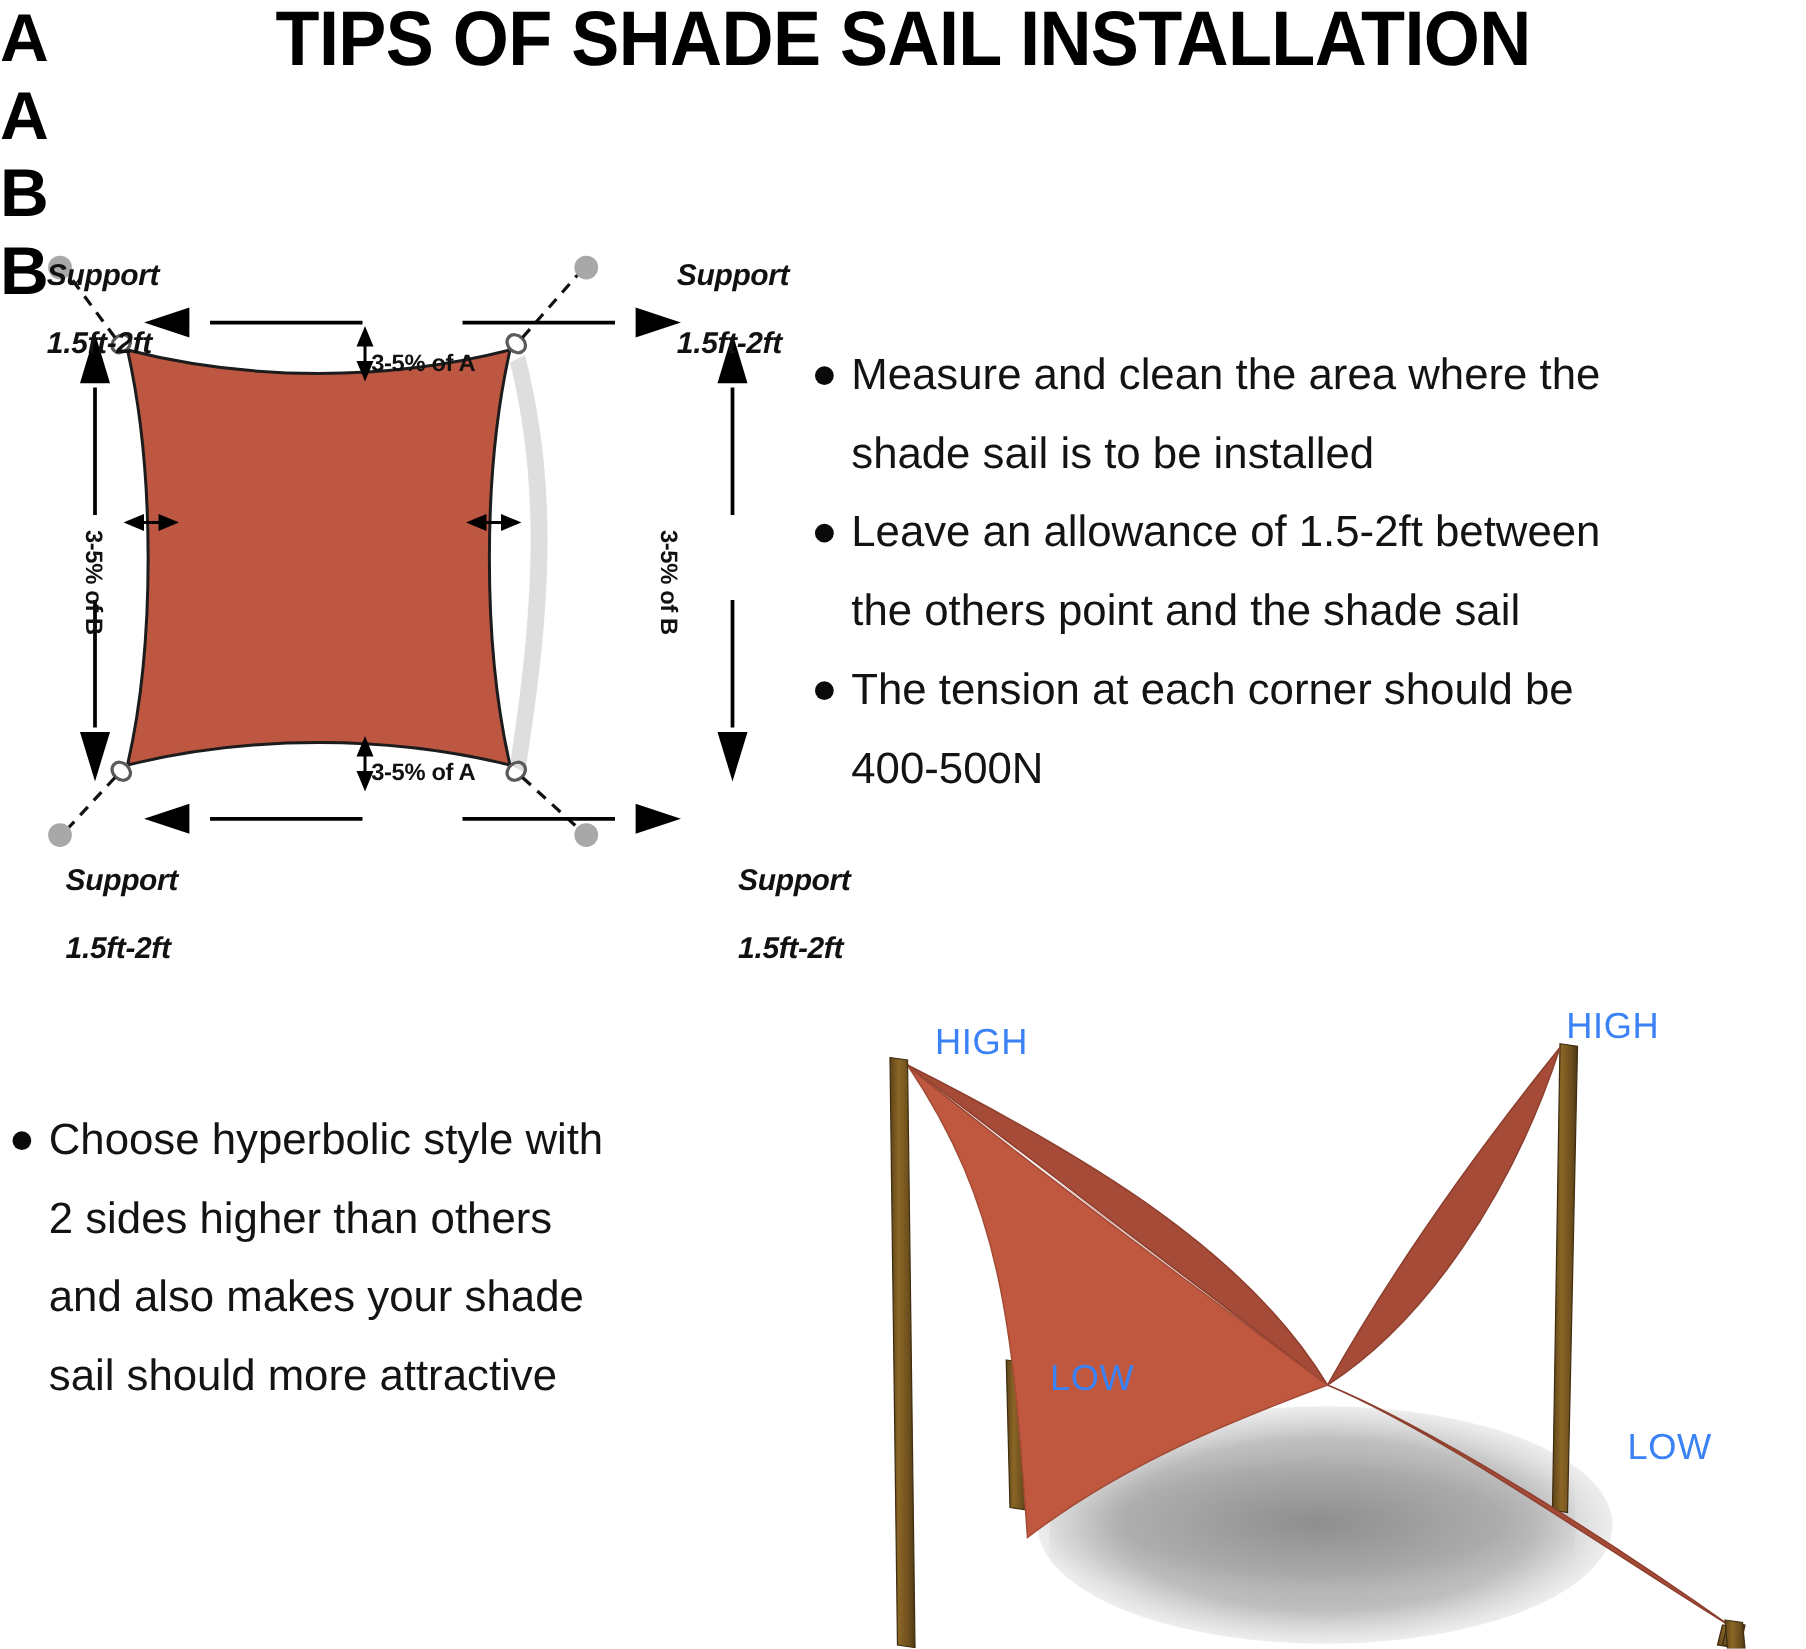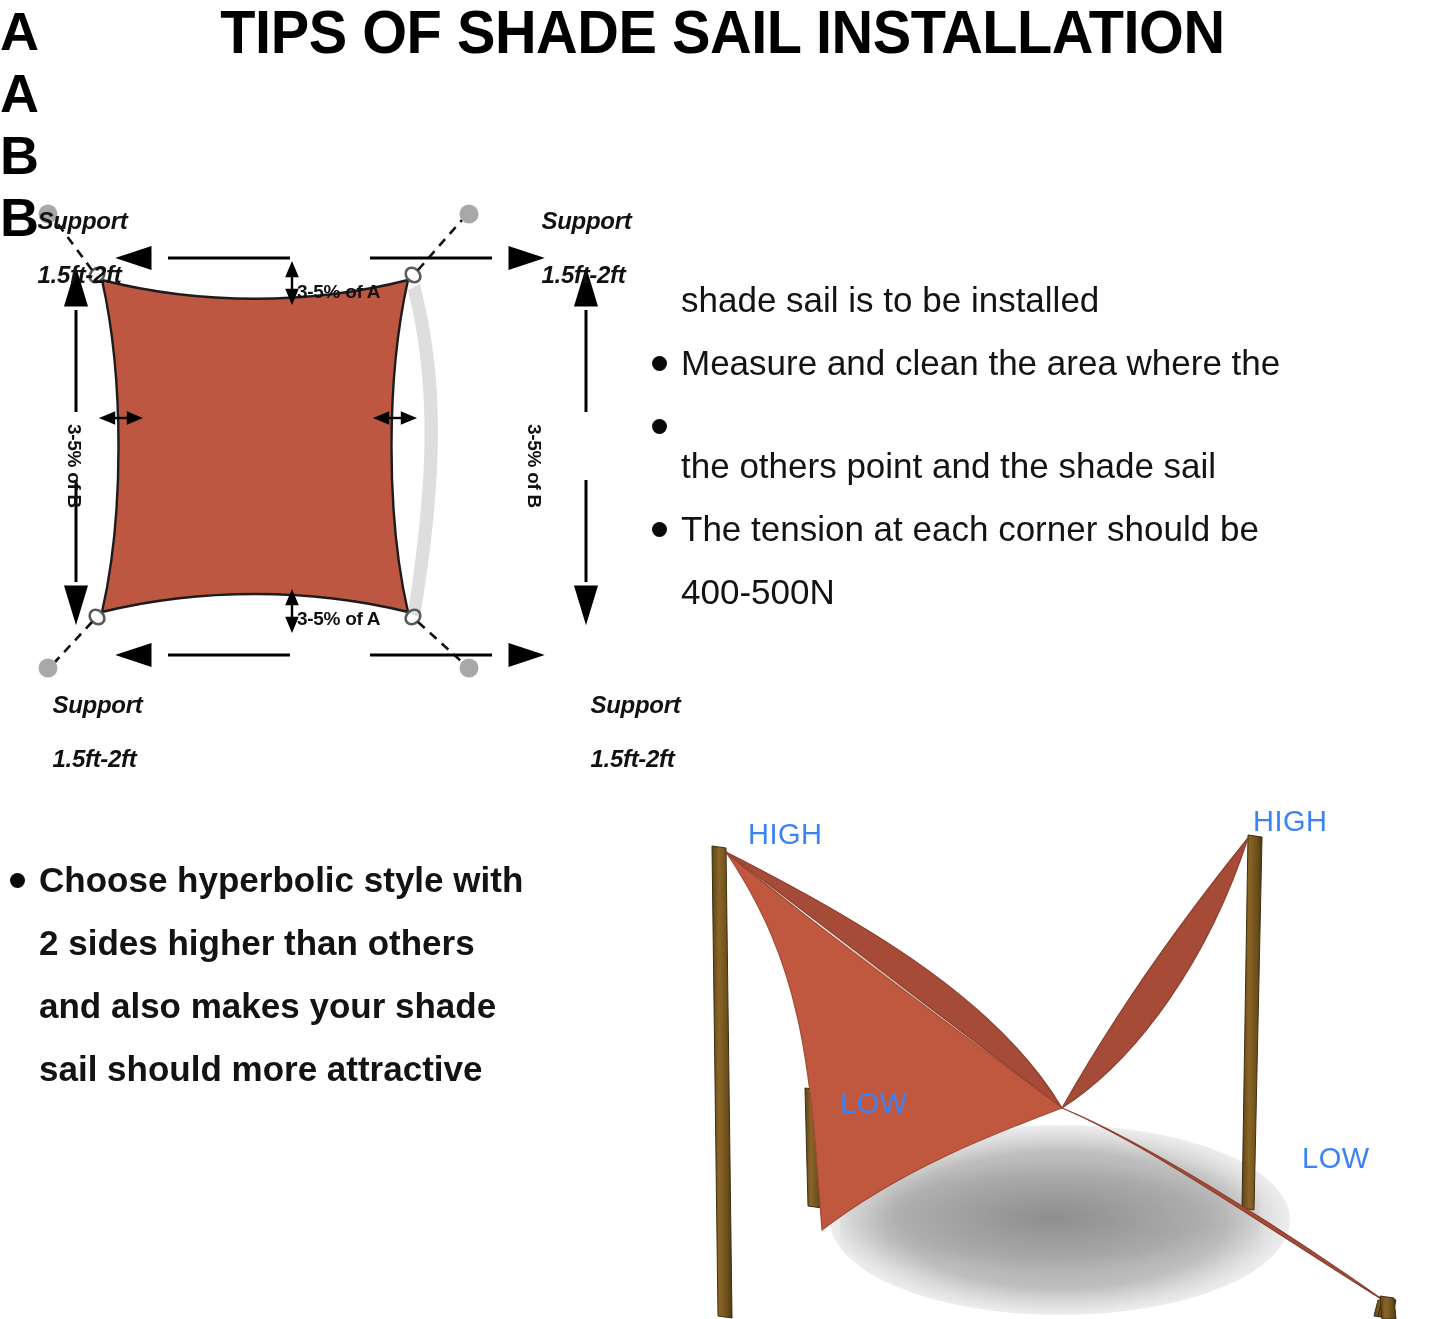--- a/index.html
+++ b/index.html
@@ -199,47 +199,48 @@
     <span>1.5ft-2ft</span>
   </div>
   <div class="lbl support-lbl" style="left:565px; top:665px;">
     <span>Support</span><br>
     <span>1.5ft-2ft</span>
   </div>
 
   <div class="bullet-list" id="tips-right" style="left:652px; top:268px; width:790px;">
 
     <div class="bullet-row">
-      <span class="bullet-dot spacer"></span>
-      <span class="bullet-text">shade sail is to be installed</span>
-    </div>
-    <div class="bullet-row">
       <span class="bullet-dot"></span>
       <span class="bullet-text">Measure and clean the area where the</span>
     </div>
+    <div class="bullet-row">
+      <span class="bullet-dot spacer"></span>
+      <span class="bullet-text">shade sail is to be installed</span>
+    </div>
 
     <div class="bullet-row">
       <span class="bullet-dot"></span>
+      <span class="bullet-text">Leave an allowance of 1.5-2ft between</span>
     </div>
     <div class="bullet-row">
       <span class="bullet-dot spacer"></span>
       <span class="bullet-text">the others point and the shade sail</span>
     </div>
 
     <div class="bullet-row">
       <span class="bullet-dot"></span>
       <span class="bullet-text">The tension at each corner should be</span>
     </div>
     <div class="bullet-row">
       <span class="bullet-dot spacer"></span>
       <span class="bullet-text">400-500N</span>
     </div>
   </div>
 
-  <div class="bullet-list" id="tips-left" style="left:10px; top:848px; width:620px;font-weight:bold;">
+  <div class="bullet-list" id="tips-left" style="left:10px; top:880px; width:620px;">
 
     <div class="bullet-row">
       <span class="bullet-dot"></span>
       <span class="bullet-text">Choose hyperbolic style with</span>
     </div>
     <div class="bullet-row">
       <span class="bullet-dot spacer"></span>
       <span class="bullet-text">2 sides higher than others</span>
     </div>
 

